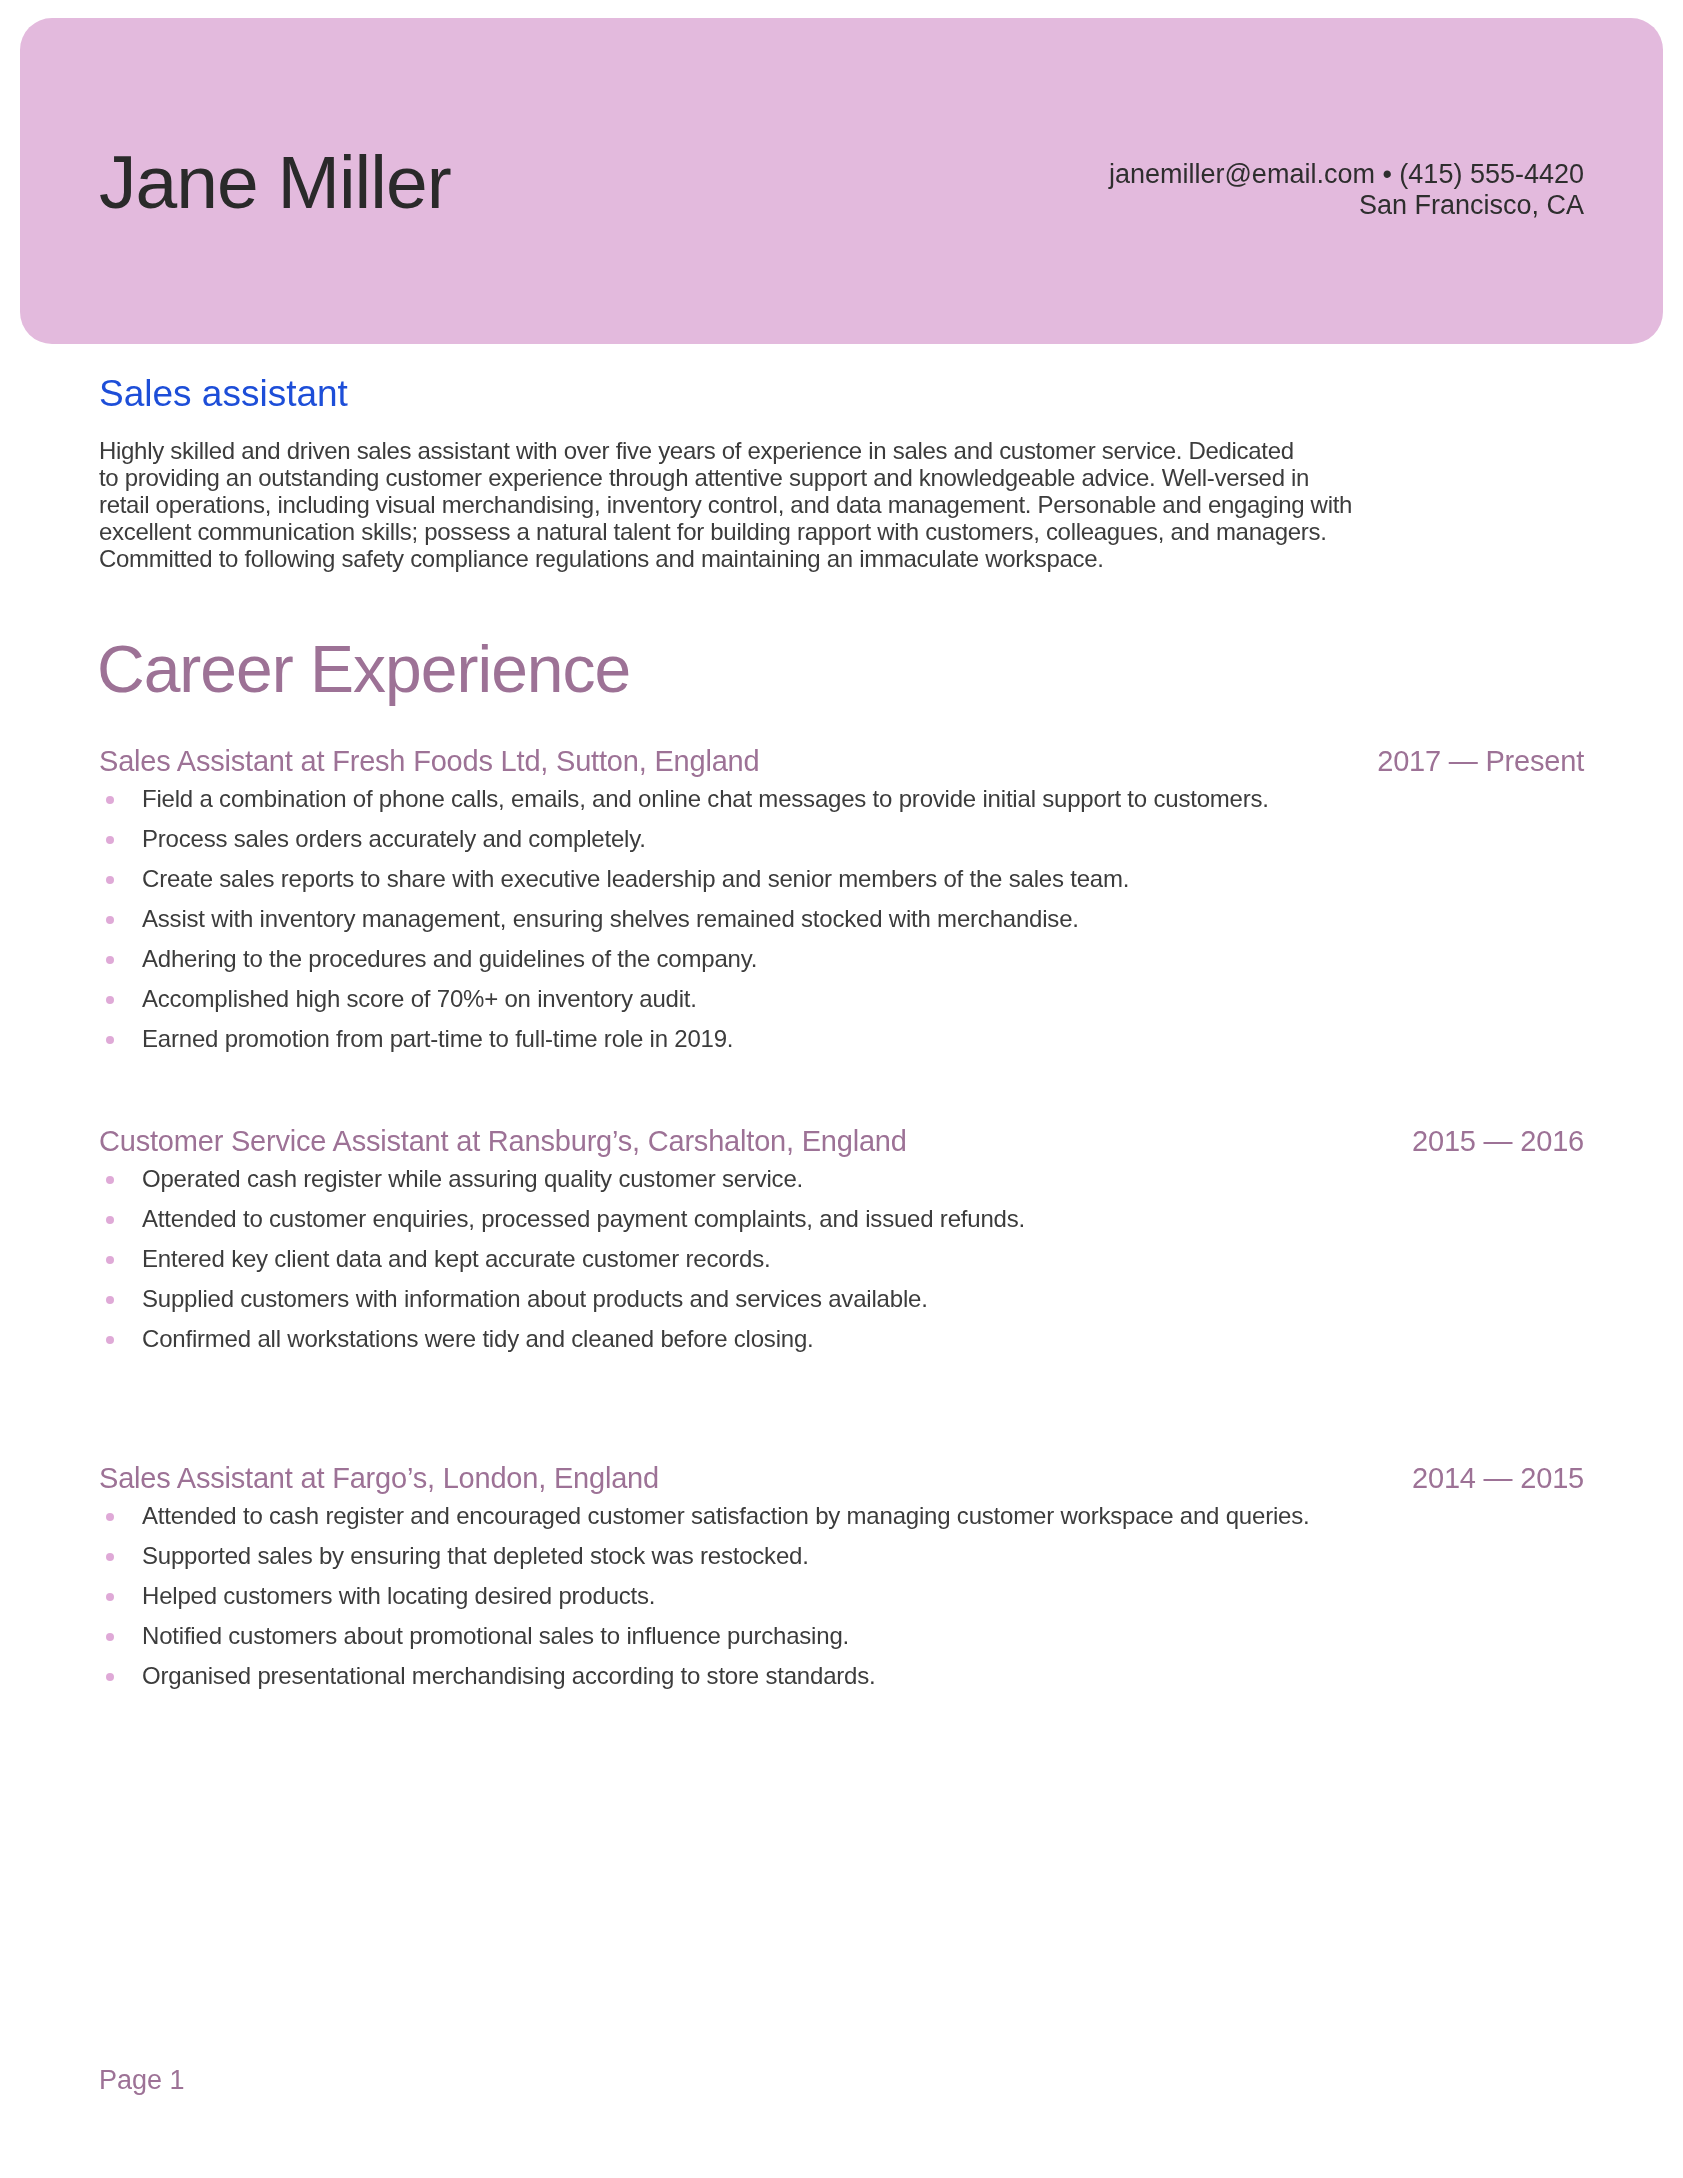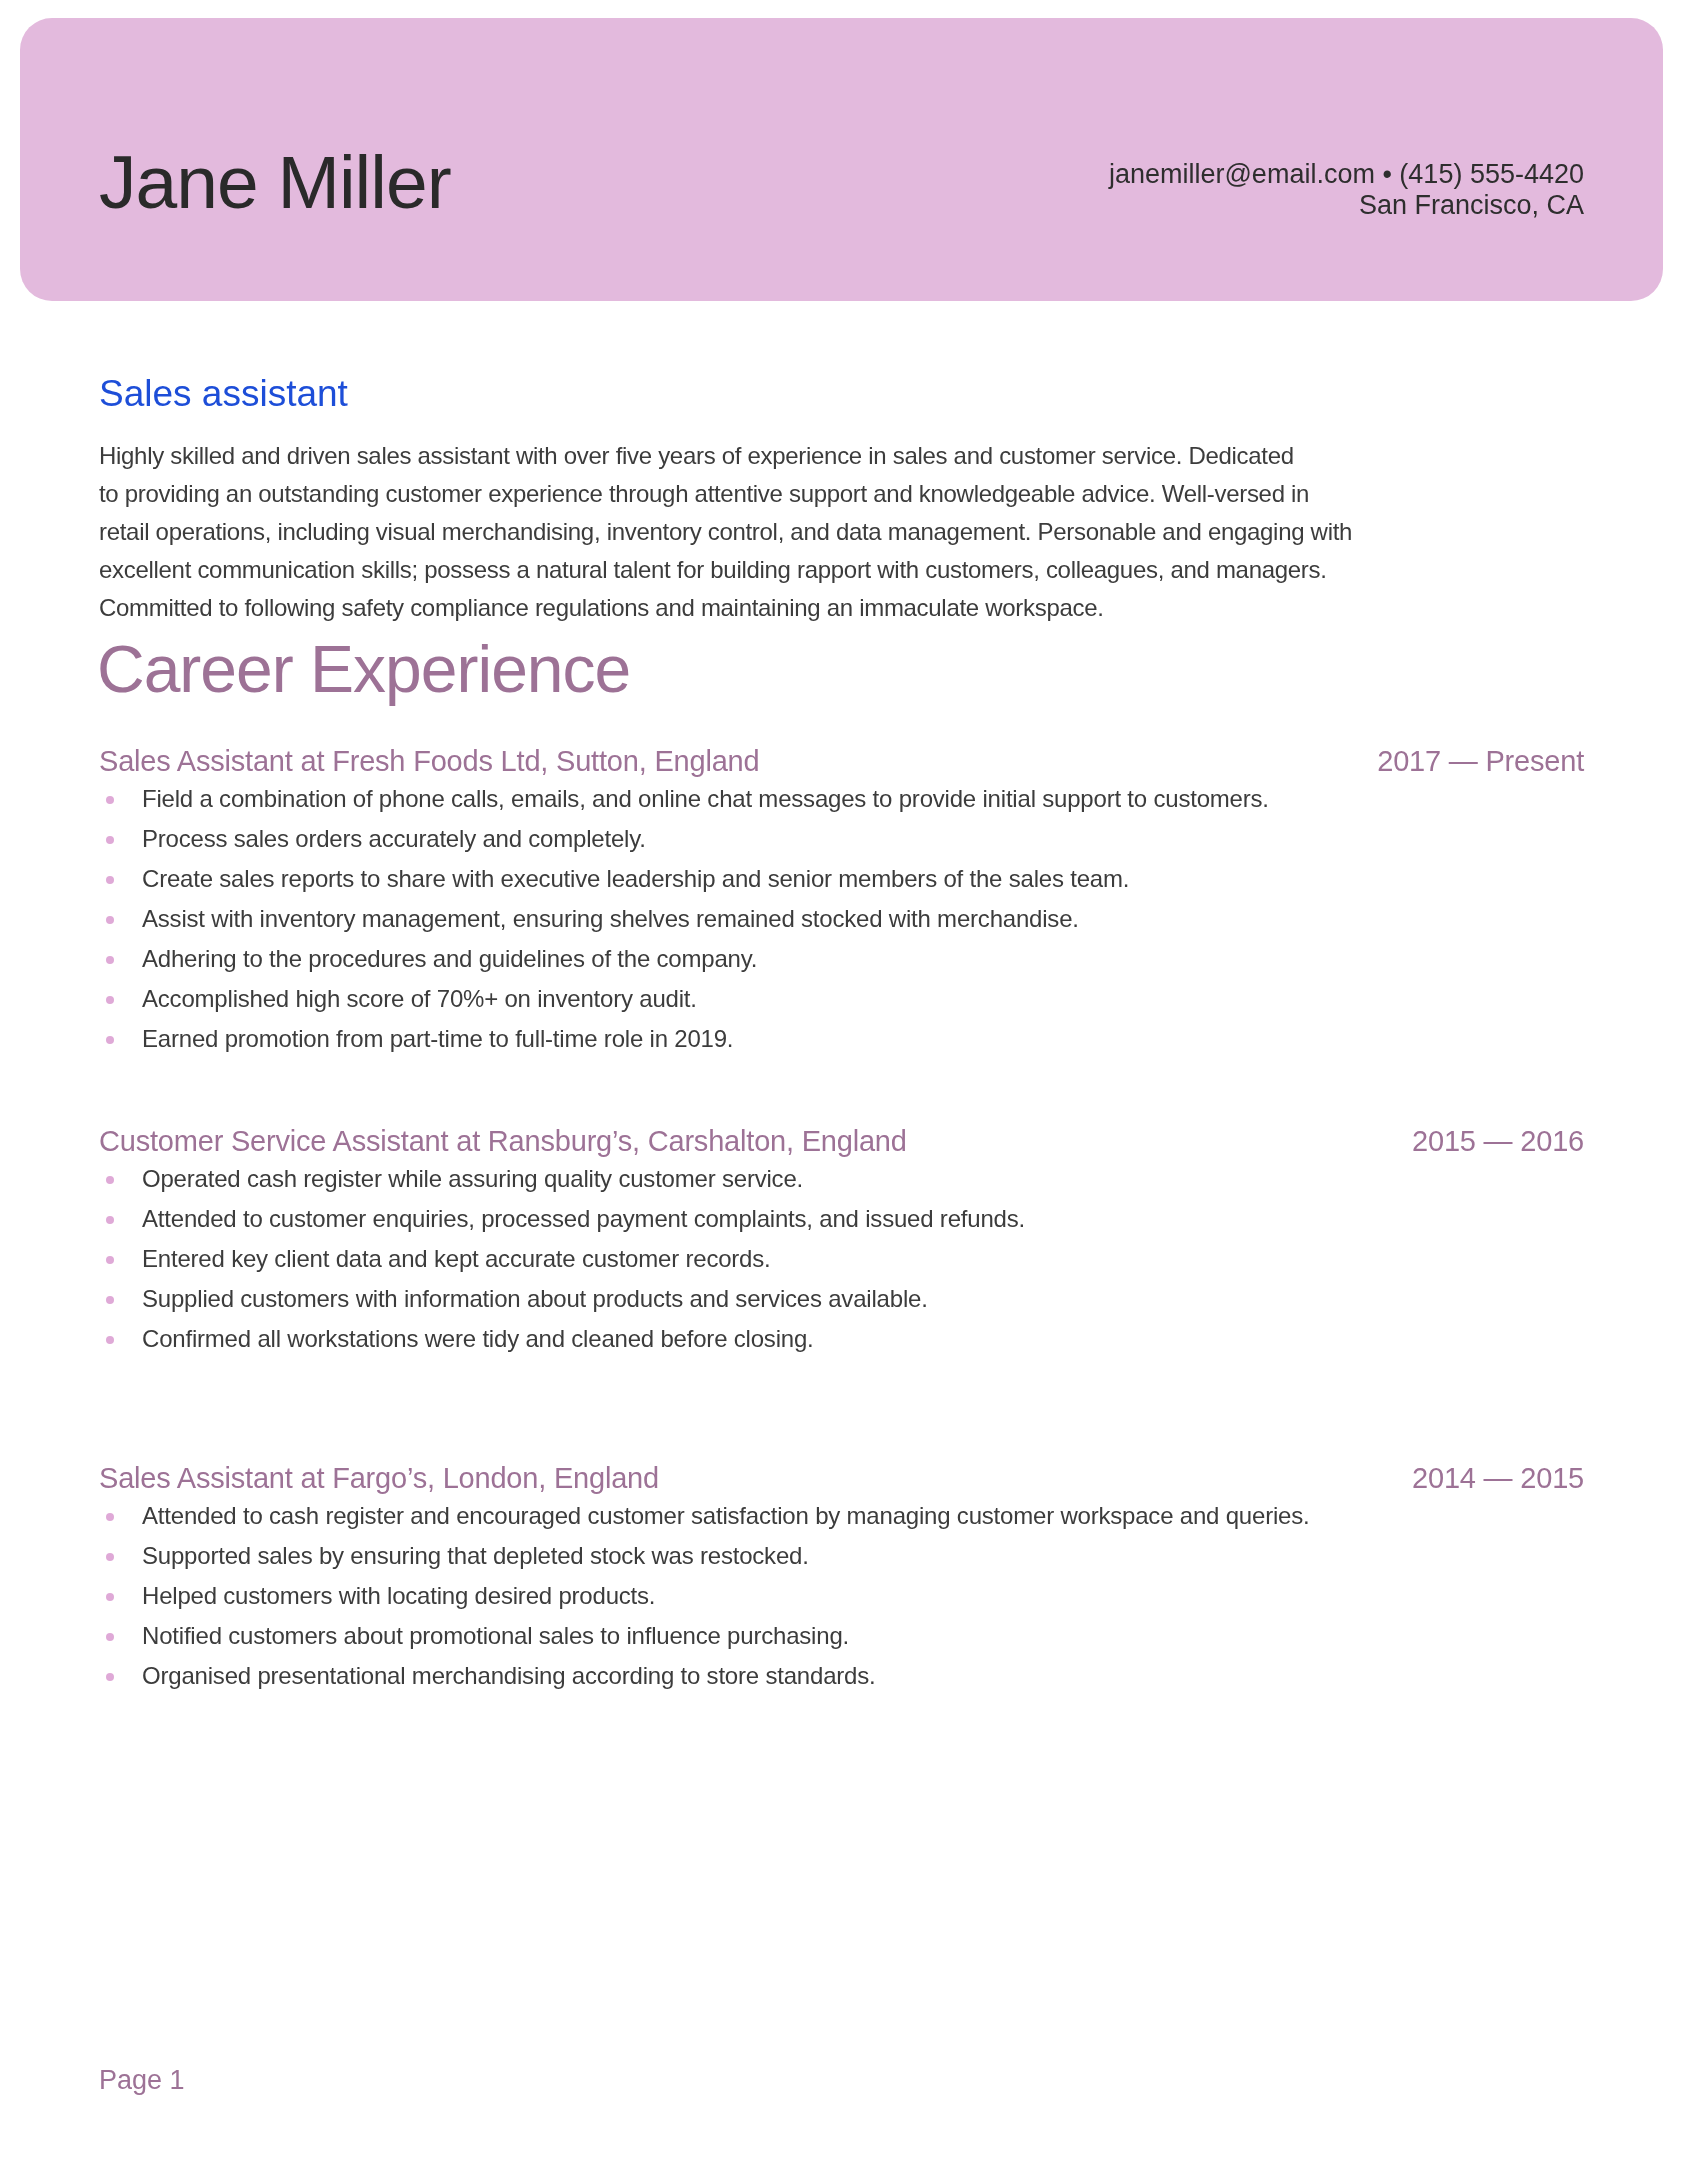--- a/index.html
+++ b/index.html
@@ -13,42 +13,42 @@
   html,body{background:#ffffff;}
   body{
     width:1683px;height:2178px;position:relative;overflow:hidden;
     font-family:"Liberation Sans","DejaVu Sans",sans-serif;
     color:var(--body-ink);
   }
   .page{position:absolute;inset:0;background:#ffffff;}
 
   
   .banner{
-    position:absolute;left:20px;top:18px;right:20px;height:283px;
+    position:absolute;left:20px;top:18px;right:20px;height:326px;
     background:var(--header-bg);border-radius:32px;
   }
   .person-name{
     position:absolute;left:79px;top:127px;
     font-size:75px;line-height:75px;font-weight:400;
     letter-spacing:-1px;color:var(--ink);white-space:nowrap;
   }
   .contact{
     position:absolute;right:79px;top:141px;
     text-align:right;font-size:27px;line-height:31px;color:#2e2e2e;
     white-space:nowrap;
   }
 
   
   .role-title{
     position:absolute;left:99px;top:371px;
     font-size:37px;line-height:46px;font-weight:400;color:#1d4ed8;
   }
   .summary{
     position:absolute;left:99px;right:94px;top:437px;
-    font-size:24px;line-height:38px;letter-spacing:-0.3px;
+    font-size:24px;line-height:27px;letter-spacing:-0.3px;
     white-space:pre-line;color:var(--body-ink);
   }
 
   
   .section-title{
     position:absolute;left:97px;top:636px;
     font-size:66px;line-height:66px;font-weight:400;
     letter-spacing:-1px;color:var(--accent);white-space:nowrap;
   }
   #jobs article{position:absolute;left:99px;right:99px;}

